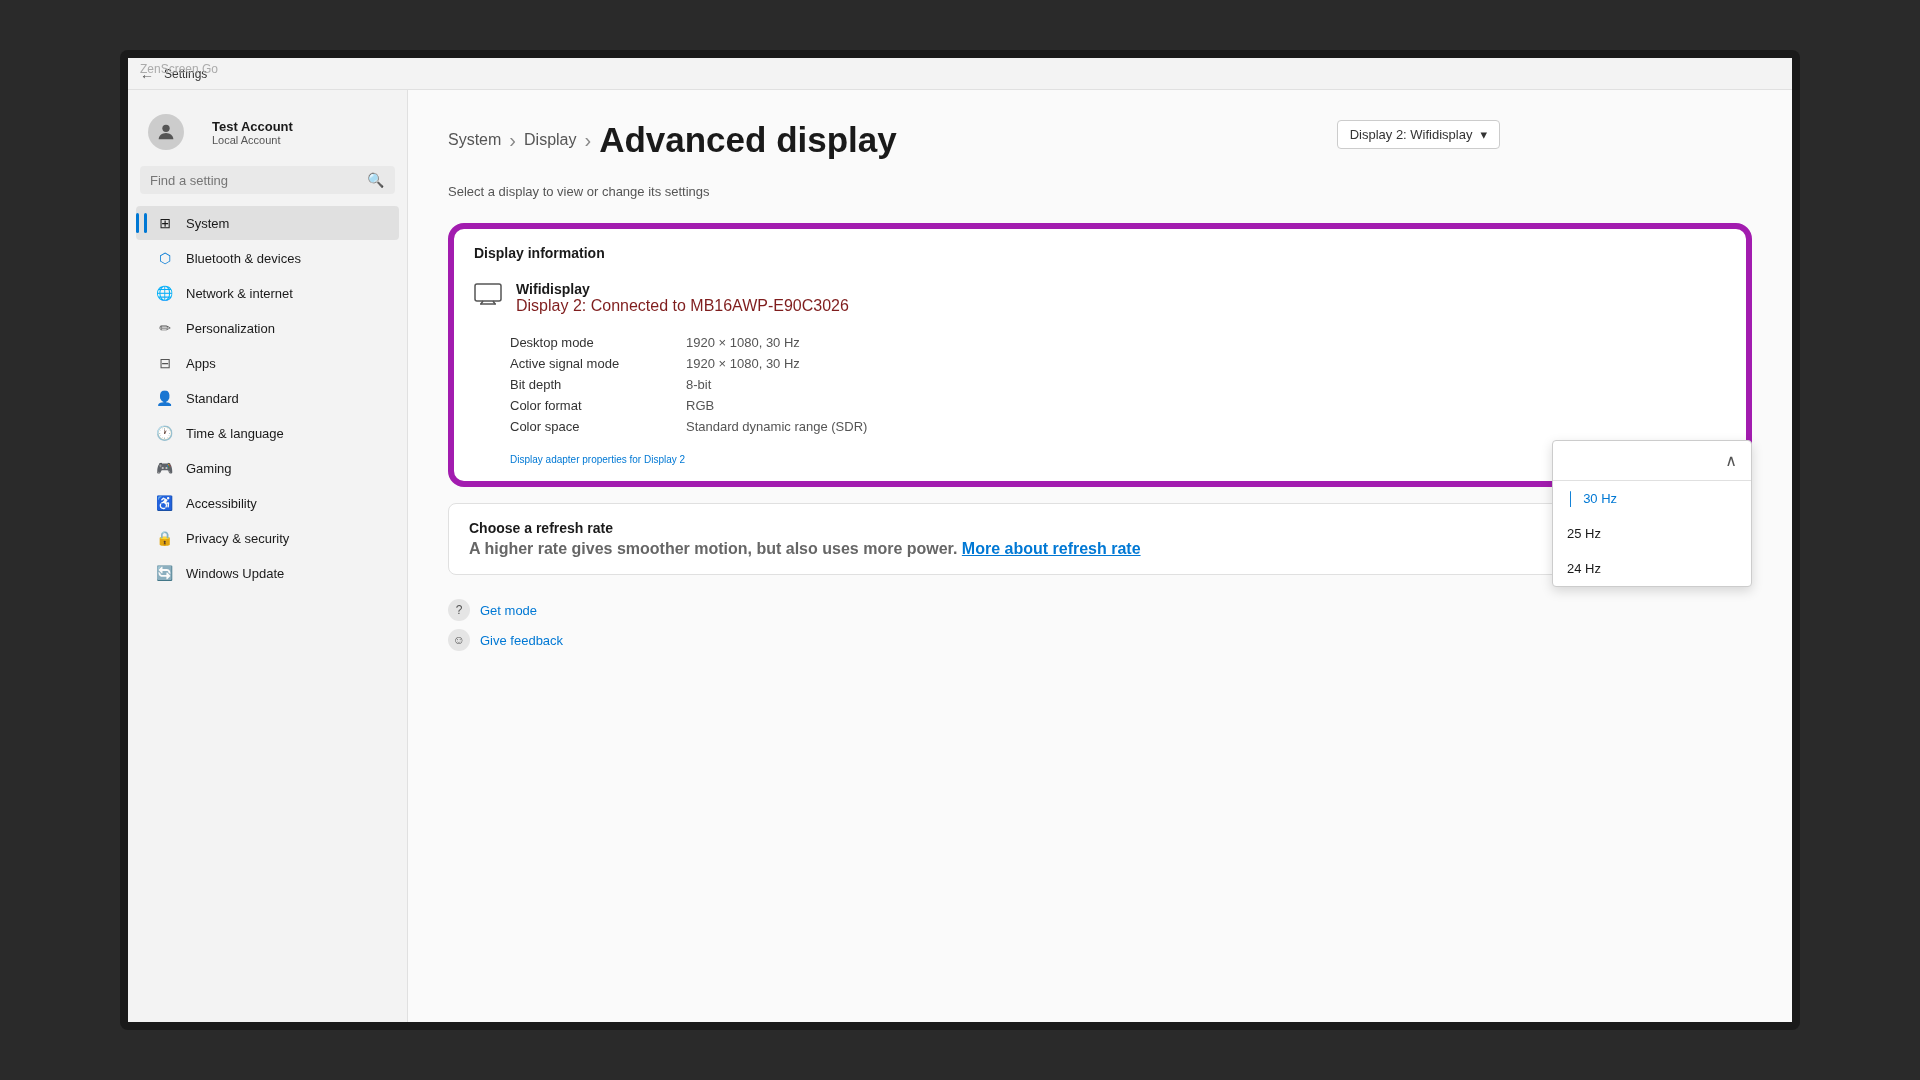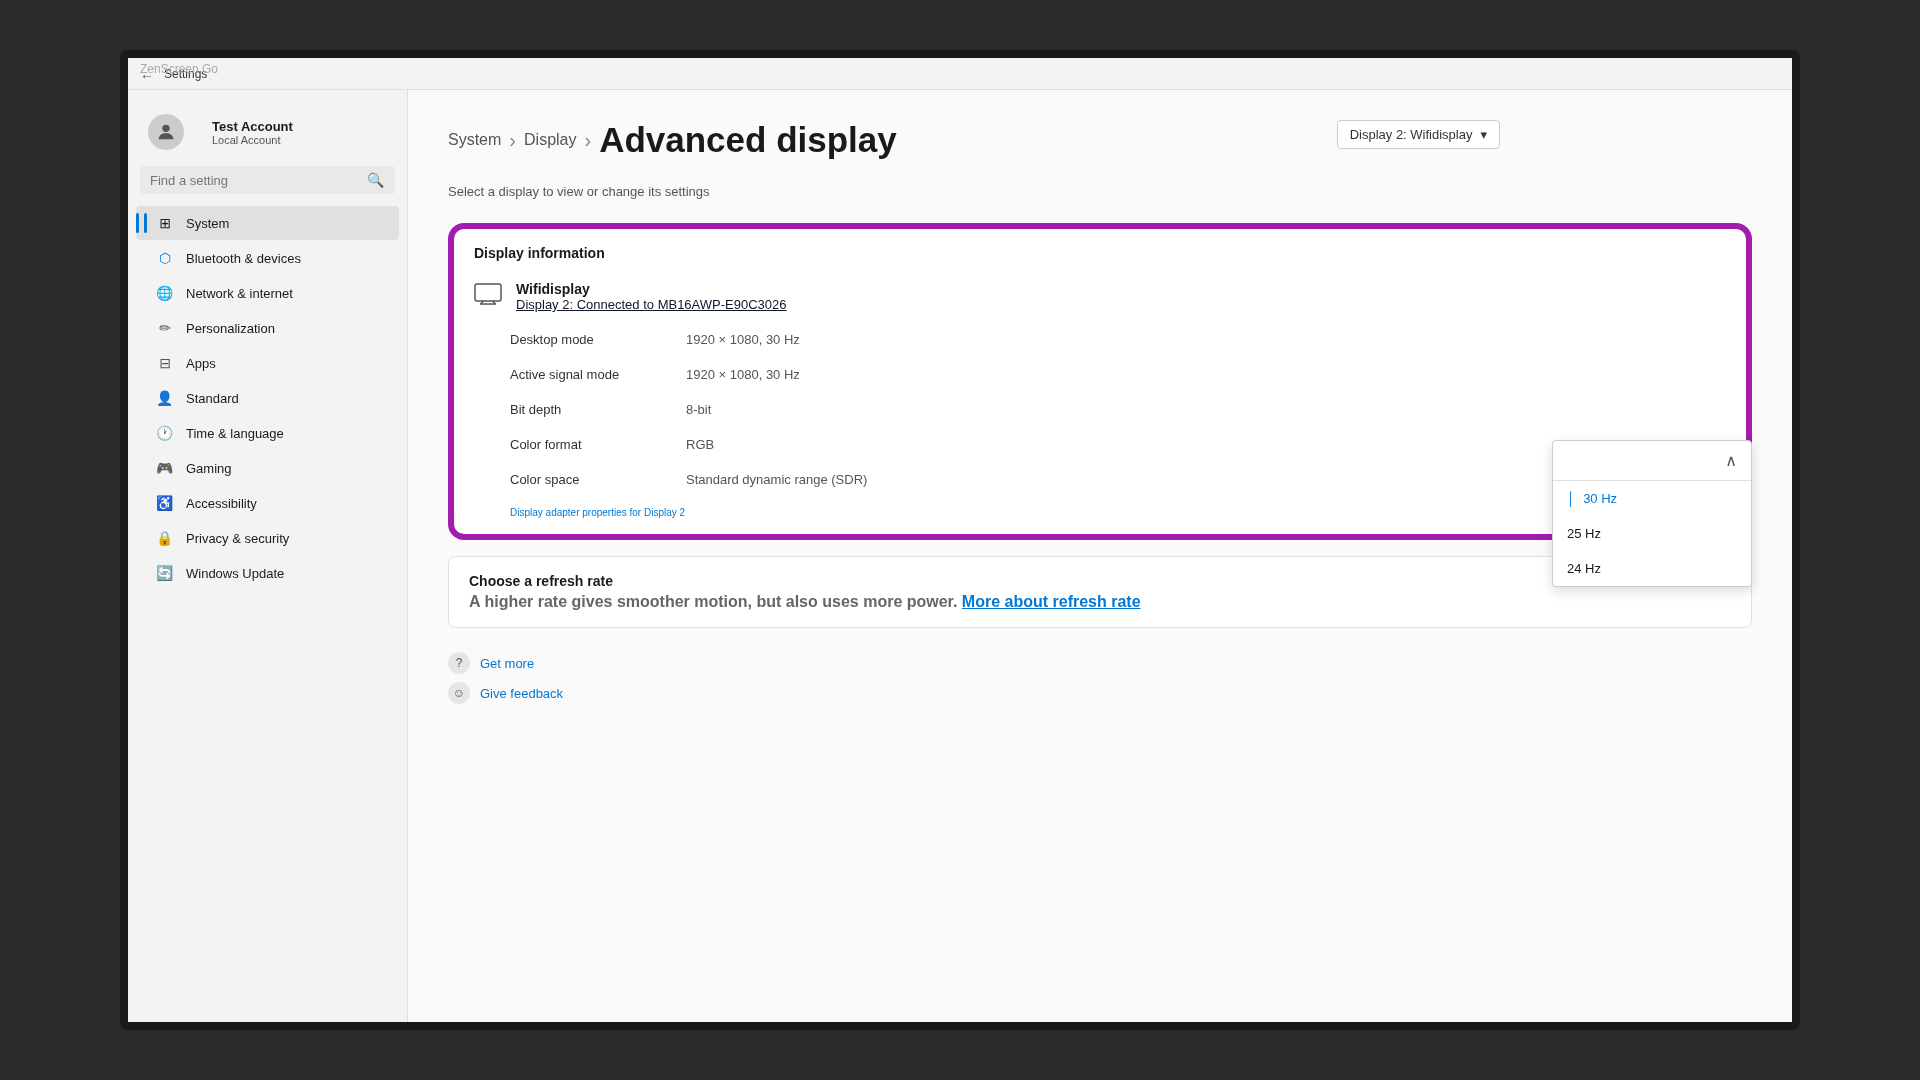--- a/index.html
+++ b/index.html
@@ -219,29 +219,28 @@
       font-size: 22px;
       color: #555;
       margin-top: 2px;
     }
     .display-name {
       font-size: 14px;
       font-weight: 600;
       color: #1a1a1a;
     }
     .display-subtitle {
-      font-size: 13px;
-      color: #0f172a;
-      text-decoration: underline;
+      font-size: 16px;
+      color: #7f1d1d;
     }
     .display-specs {
       padding: 4px 20px 16px 56px;
       display: grid;
       grid-template-columns: 160px 200px;
-      gap: 20px 16px;
+      gap: 6px 16px;
     }
     .spec-label {
       font-size: 13px;
       color: #333;
     }
     .spec-value {
       font-size: 13px;
       color: #555;
     }
     .adapter-link {
@@ -488,21 +487,21 @@
           <div class="refresh-title">Choose a refresh rate</div>
           <div class="refresh-desc">
             <span>A higher rate gives smoother motion, but also uses more power.</span>
             <a style="color:#0078d4;cursor:pointer;" href="#">More about refresh rate</a>
           </div>
         </div>
 
         <div class="help-section">
           <div class="help-item">
             <div class="help-icon">?</div>
-            <span>Get more</span>
+            <span>Get mode</span>
           </div>
           <div class="help-item">
             <div class="help-icon">☺</div>
             <span>Give feedback</span>
           </div>
         </div>
 
         <div class="dropdown-panel">
           <div class="dropdown-panel-header">
             <span style="font-size:13px;color:#555;"></span>

